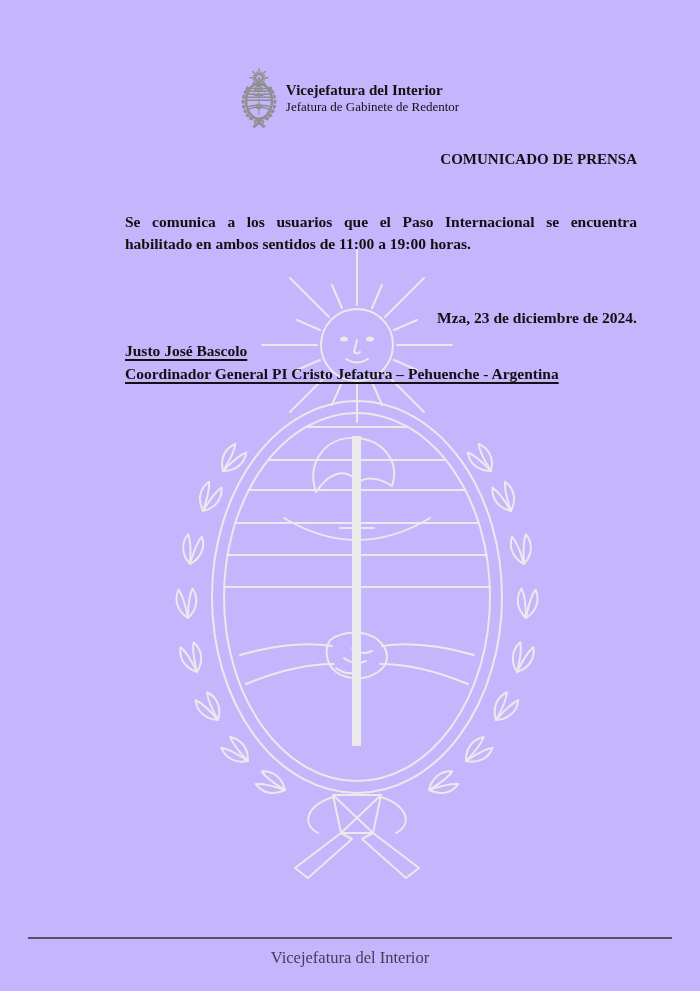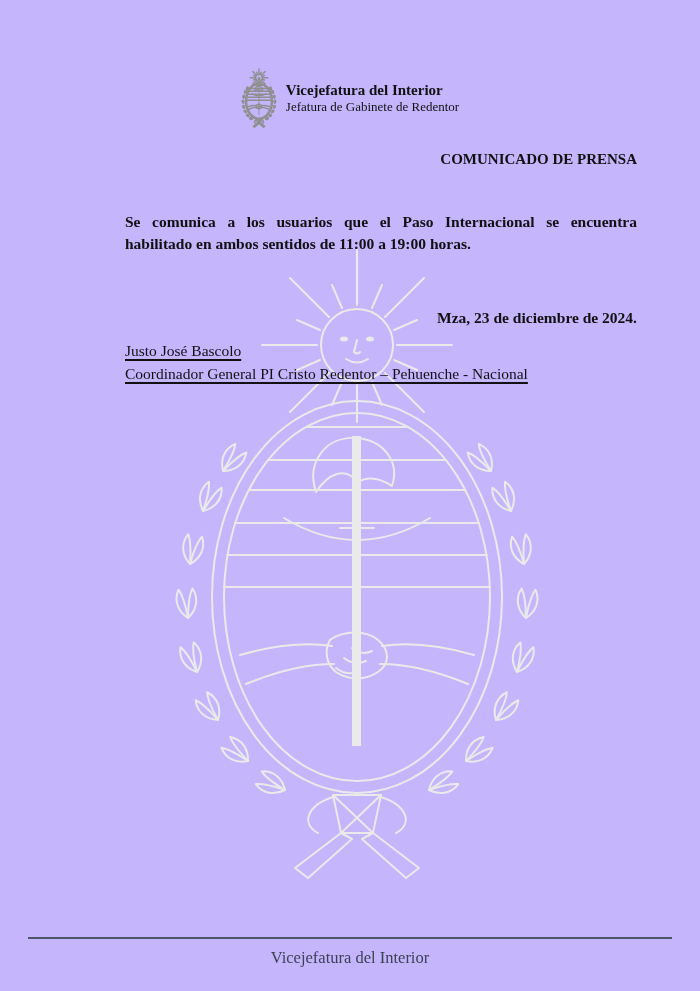--- a/index.html
+++ b/index.html
@@ -46,21 +46,21 @@
   }
   .body-l1{text-align:justify;text-align-last:justify;}
   
   .date-line{
     position:absolute;top:277px;left:125px;width:512px;
     text-align:right;font-size:15.5px;font-weight:bold;margin-top:32px;
   }
   
   .signature{
     position:absolute;top:339px;left:125px;width:540px;
-    font-size:15.5px;font-weight:normal;line-height:23px;
+    font-size:15.5px;font-weight:bold;line-height:23px;
   }
   .signature span{
     text-decoration:underline;
     text-decoration-thickness:1.5px;
     text-underline-offset:3px;
   }
   
   .footer-rule{
     position:absolute;top:937px;left:28px;width:644px;height:2px;
     background:#4d5568;
@@ -158,20 +158,20 @@
 
     <div class="body-par">
       <div class="body-l1">Se comunica a los usuarios que el Paso Internacional se encuentra</div>
       <div>habilitado en ambos sentidos de 11:00 a 19:00 horas.</div>
     </div>
 
     <div class="date-line">Mza, 23 de diciembre de 2024.</div>
 
     <div class="signature">
       <div><span>Justo José Bascolo</span></div>
-      <div><span>Coordinador General PI Cristo Redentor – Pehuenche - Nacional</span></div>
+      <div><span>Coordinador General PI Cristo Jefatura – Pehuenche - Argentina</span></div>
     </div>
 
     <div class="footer-rule"></div>
     <div class="footer-label">Vicejefatura del Interior</div>
 
   </div>
 </div>
 
 </body></html>

